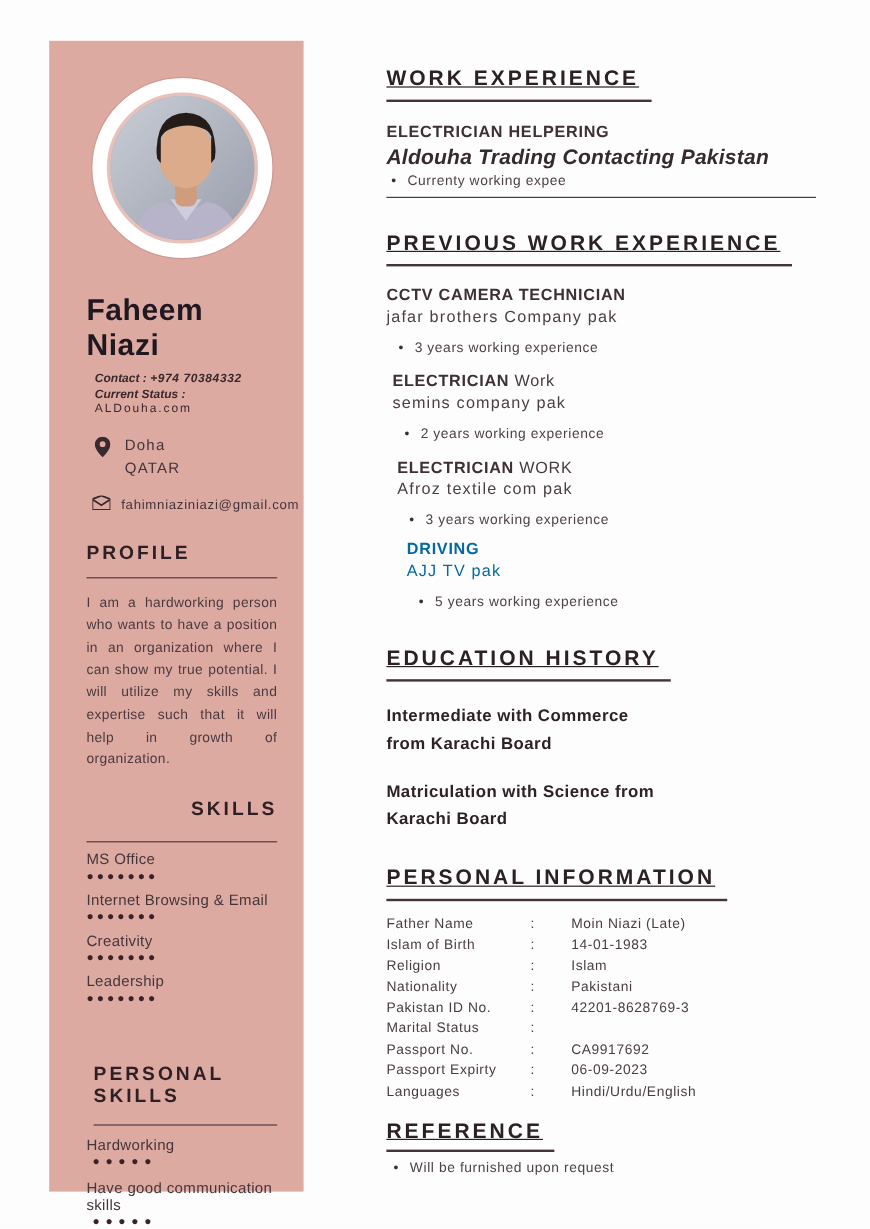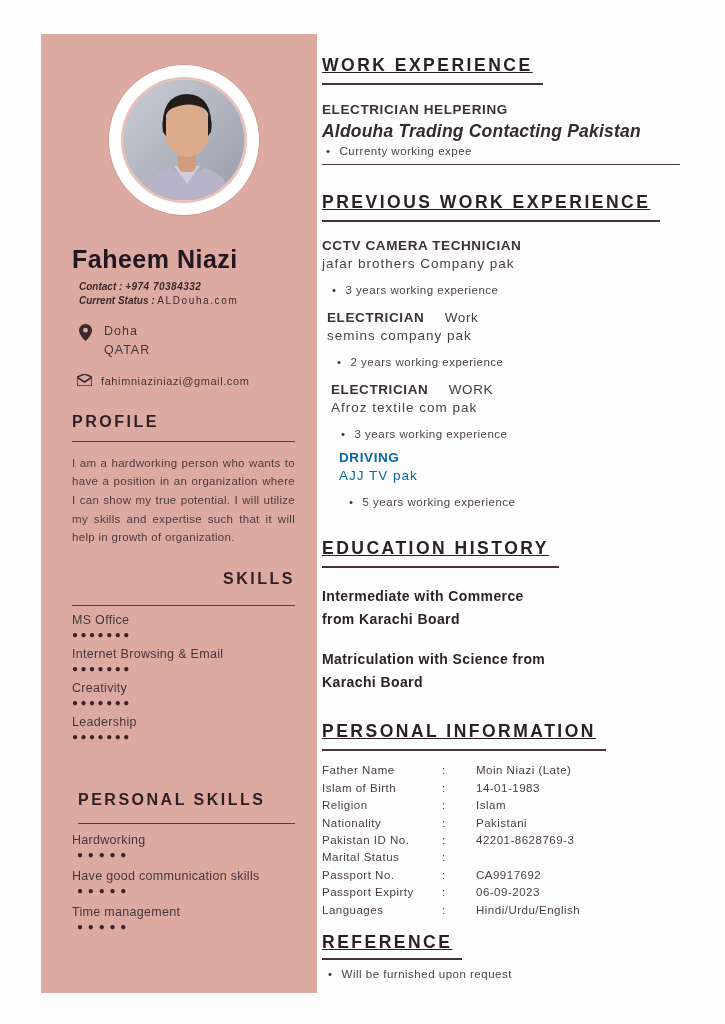--- a/index.html
+++ b/index.html
@@ -1,20 +1,20 @@
 <!DOCTYPE html>
 <html><head>
 <meta charset="utf-8">
 <style>
   * { margin:0; padding:0; box-sizing:border-box; }
   body { font-family:"Liberation Sans", sans-serif; background:#ffffff; }
   .canvas { position:relative; width:725px; height:1024px; background:#fdfdfd; overflow:hidden; }
 
   
-  .sidebar { position:absolute; left:41px; top:34px; width:276px; height:959px;
+  .sidebar { position:absolute; left:41px; top:34px; width:212px; height:959px;
              background:#ddaaa2; padding:30px 22px 0 31px; }
   .photo-ring { width:152px; height:152px; margin:0 auto; border-radius:50%;
                 background:#ffffff; border:1px solid #cf988f;
                 display:flex; align-items:center; justify-content:center; }
   .photo { width:126px; height:126px; border-radius:50%; overflow:hidden;
            border:3px solid #e8c2ba; background:#aab0ba; }
   .photo svg { display:block; }
 
   .person-name { margin-top:29px; font-size:25px; font-weight:bold; color:#201820;
                  letter-spacing:0.5px; }
@@ -47,21 +47,21 @@
   .pskill-item .skill-dots { margin-left:5px; letter-spacing:1px; }
   .pskills-list { margin-top:4px; }
 
   
   .main-col { position:absolute; left:322px; top:55px; width:382px; }
 
   .m-heading { display:inline-block; font-size:17.5px; font-weight:bold; letter-spacing:2.5px;
                color:#2b2024; border-bottom:2px solid #44343a; padding:0 10px 7px 0;text-decoration:underline; }
 
   .job-title-line { font-size:13.5px; font-weight:bold; color:#3e3035; letter-spacing:0.6px; }
-  .job-title-line .jt-rest { font-weight:normal; color:#463b40;padding-left:16px; }
+  .job-title-line .jt-rest { font-weight:normal; color:#463b40; }
   .company-big { margin-top:4px; font-size:17.5px; font-weight:bold; font-style:italic;
                  color:#352a2e; letter-spacing:0.2px; }
   .bullet-line { font-size:11.5px; color:#4e4247; letter-spacing:0.5px; }
   .bullet-line::before { content:"•"; margin-right:9px; color:#3c2d32; }
   .first-bullet { margin-top:3px; margin-left:4px; }
   .section-divider { border-bottom:1.5px solid #4a3a3f; width:358px; margin-top:7px; }
 
   .sec-work { }
   .sec-prev { margin-top:27px; }
   .sec-prev .m-heading { margin-bottom:2px; }

